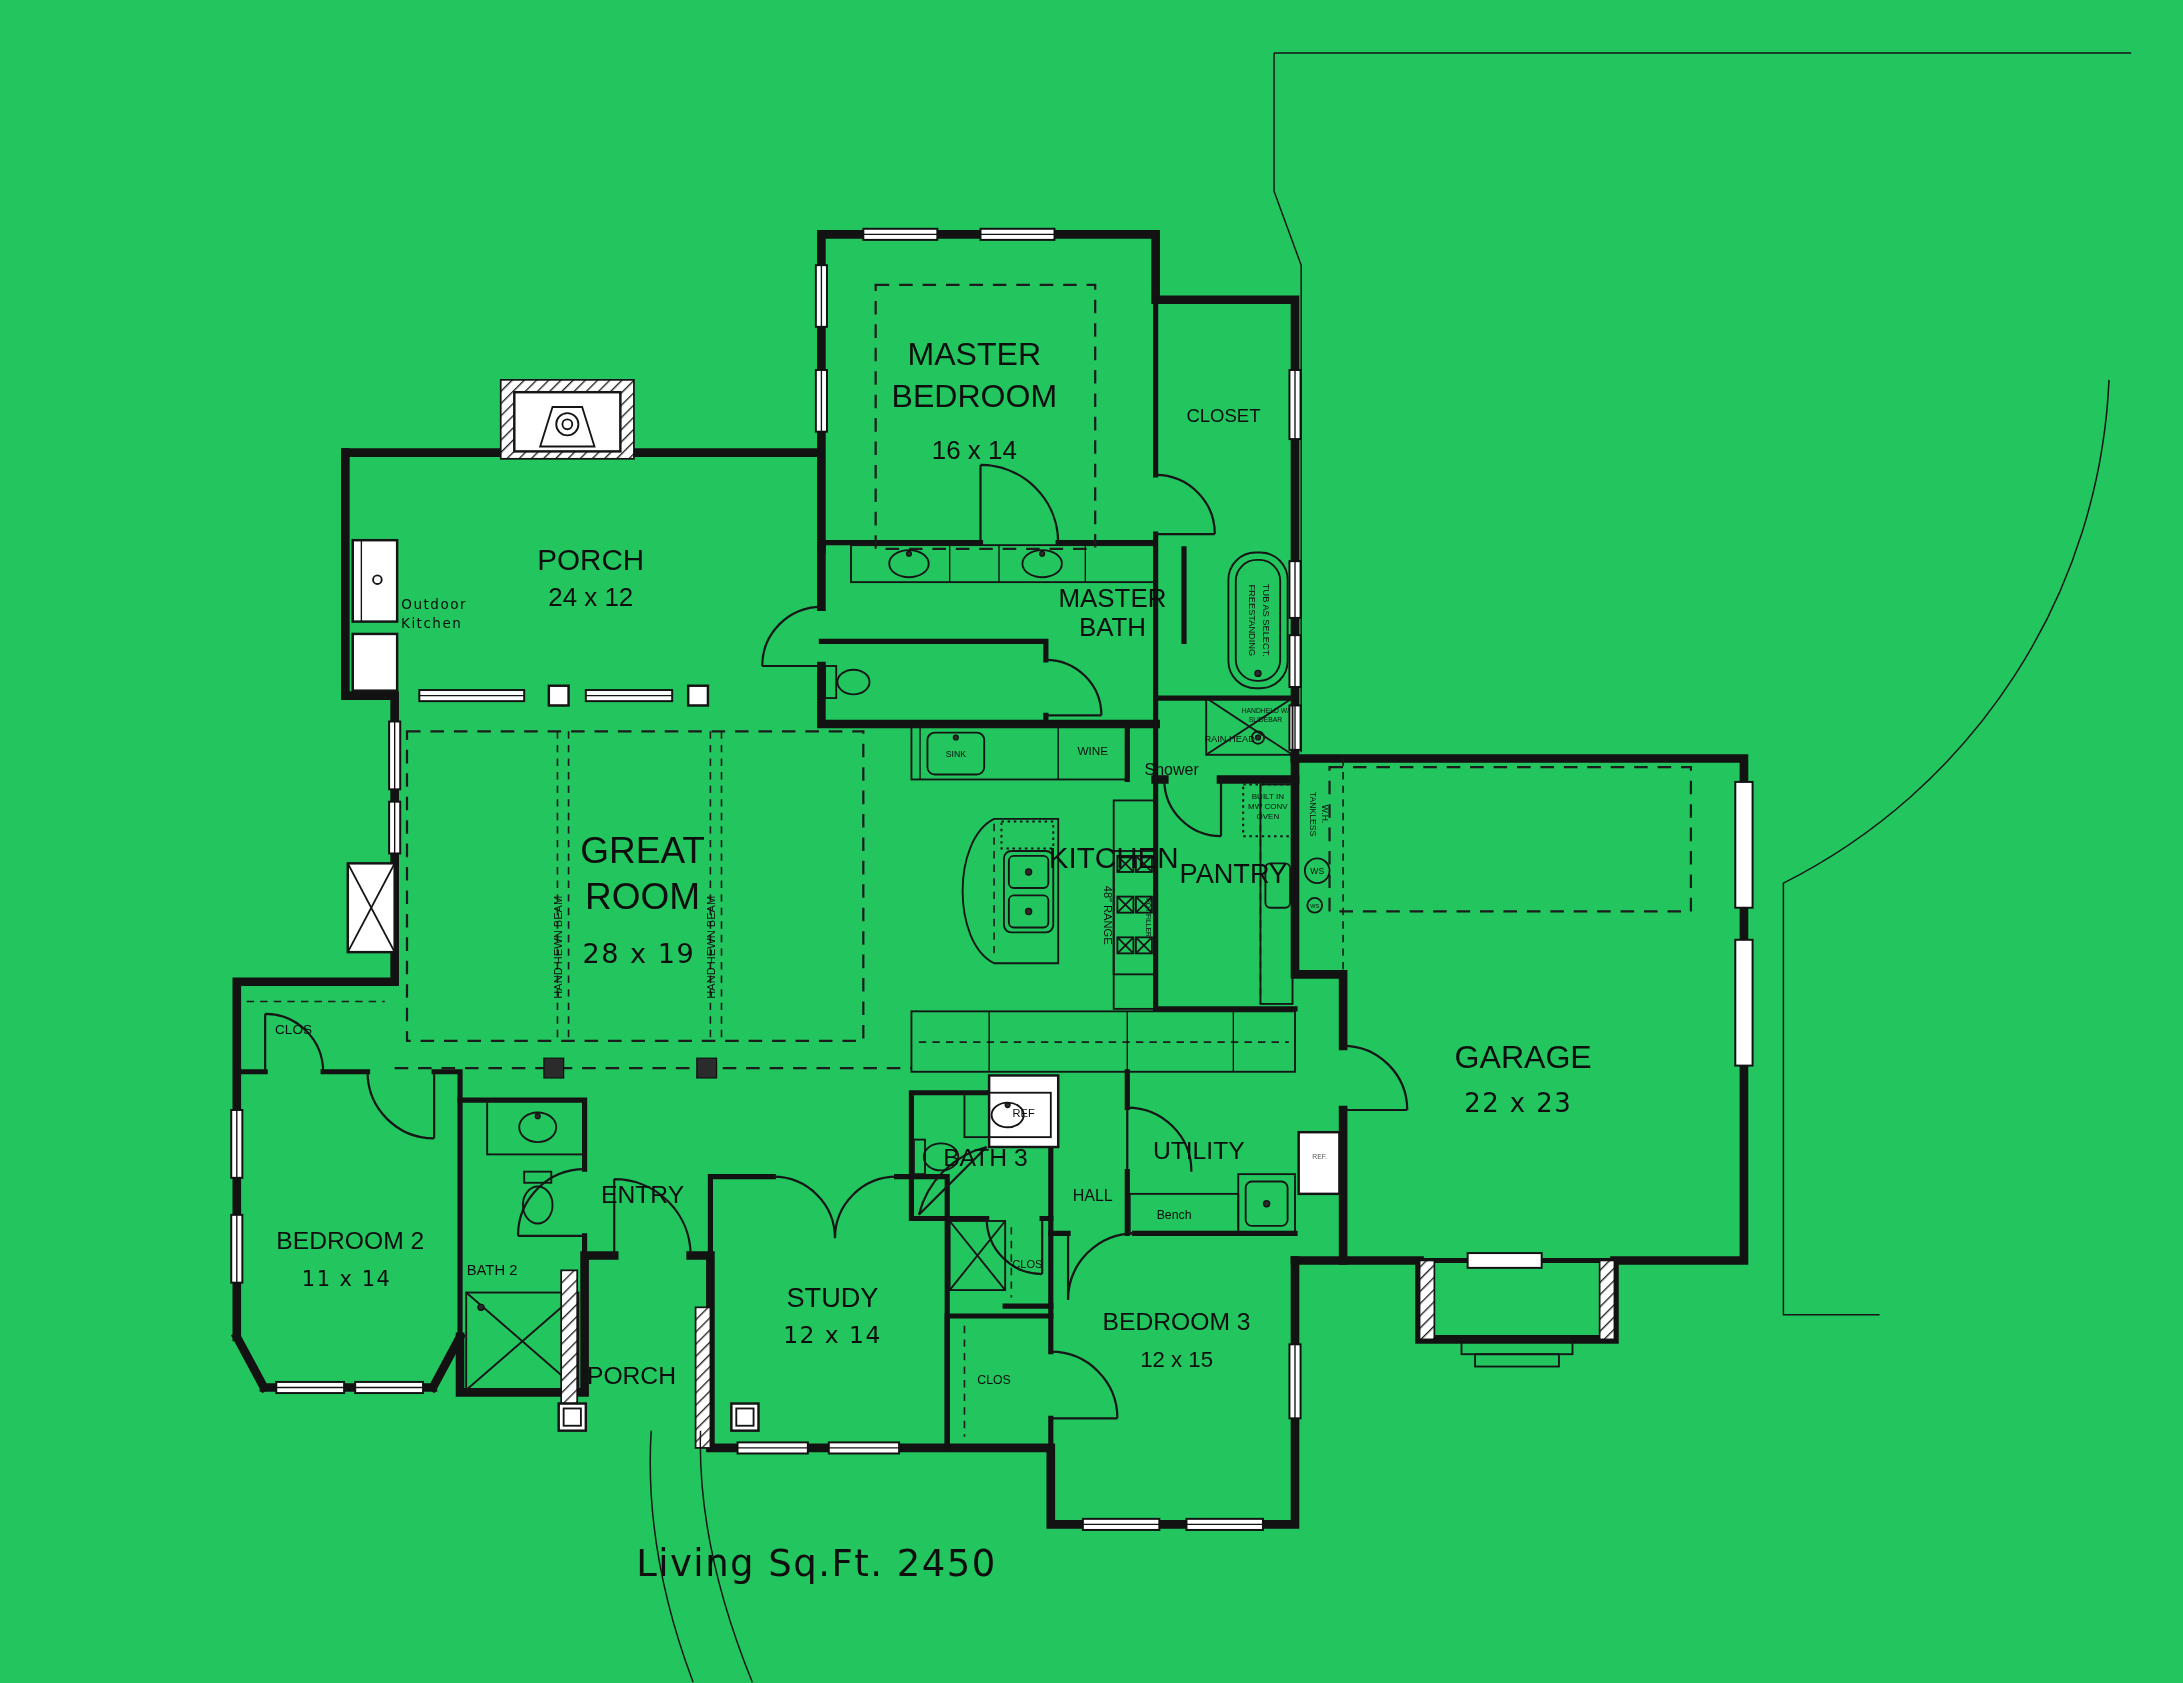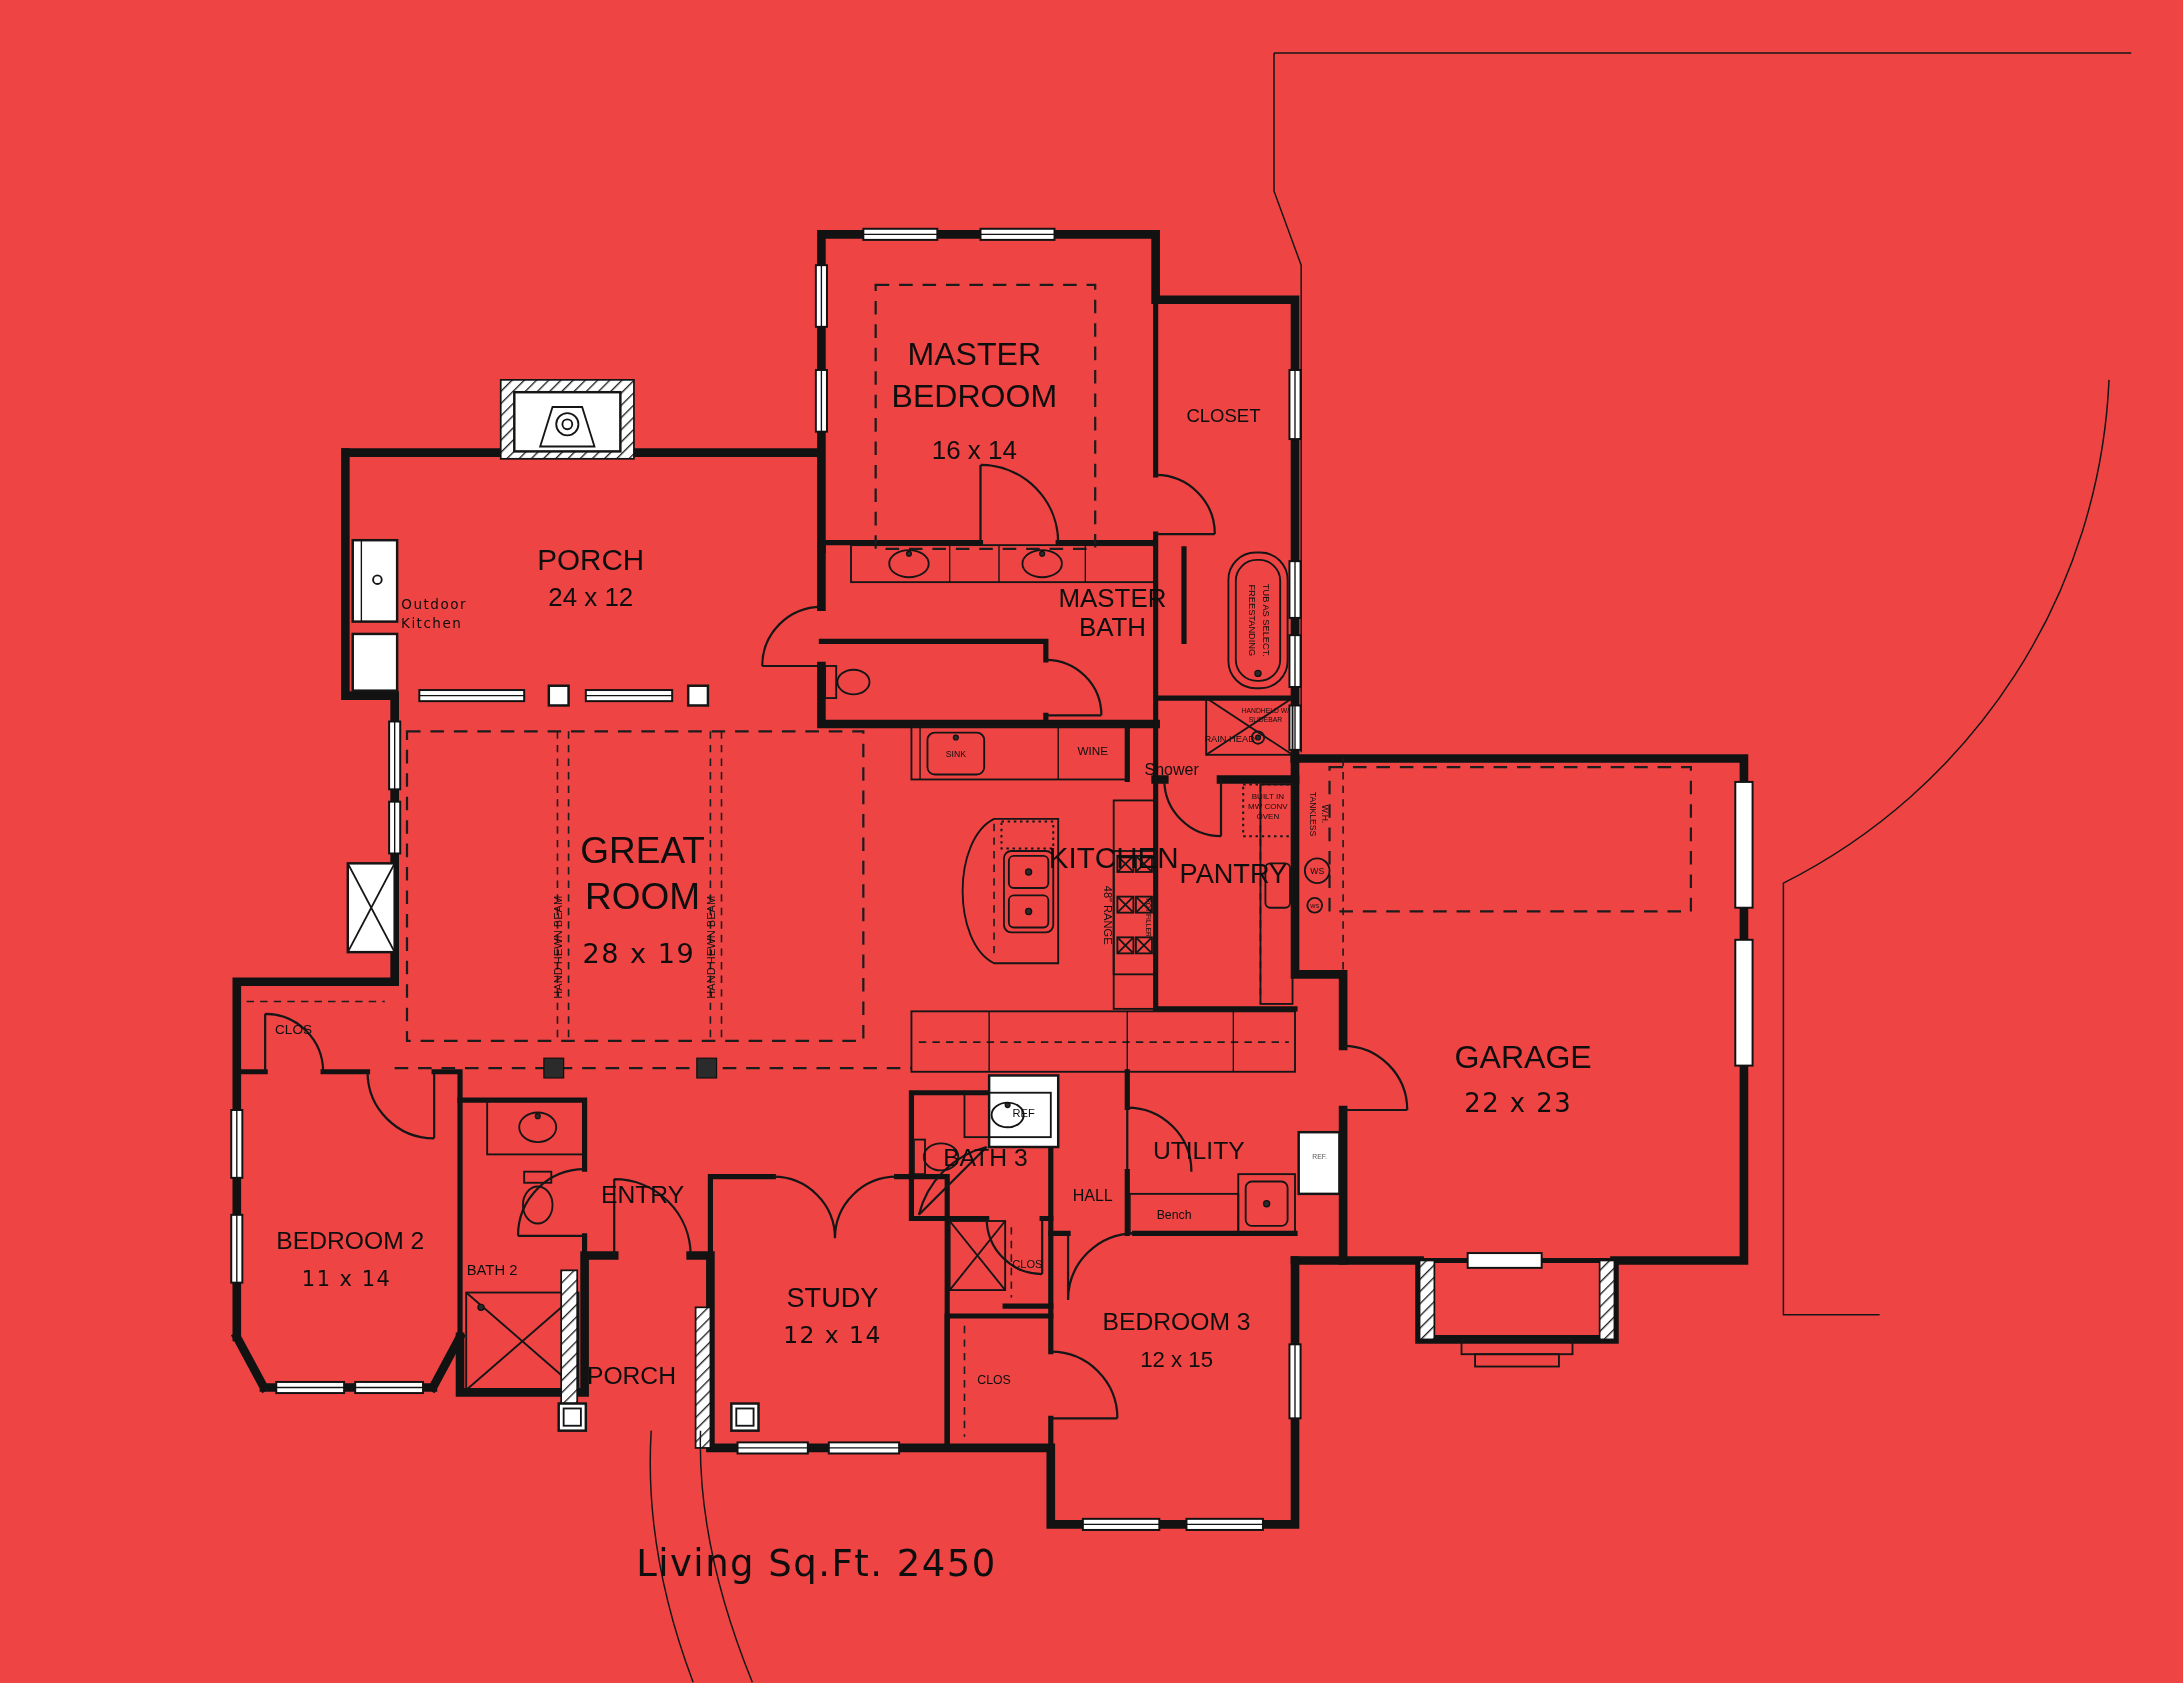--- a/index.html
+++ b/index.html
@@ -1,16 +1,16 @@
 <!DOCTYPE html>
 <html style="font-size:10px"><head>
 <meta charset="utf-8">
 <style>
   html,body{margin:0;padding:0;background:#fff;}
-  .stage{width:min(100vw,130.7vh);aspect-ratio:3540/2730;margin:0 auto;background:#ef4444;}
+  .stage{width:min(100vw,130.7vh);aspect-ratio:3540/2730;margin:0 auto;background:#22c55e;}
   svg{width:100%;height:100%;display:block;}
   .we{fill:none;stroke:#121212;stroke-width:7;stroke-linecap:square}
   .wi{fill:none;stroke:#121212;stroke-width:4.2;stroke-linecap:square}
   .tn{fill:none;stroke:#161616;stroke-width:1.8}
   .tn2{fill:none;stroke:#161616;stroke-width:1.2}
   .dsh{fill:none;stroke:#1c1c1c;stroke-width:1.8;stroke-dasharray:11 8}
   .dsh2{fill:none;stroke:#1c1c1c;stroke-width:1.3;stroke-dasharray:6 5}
   .dot{fill:none;stroke:#161616;stroke-width:1.6;stroke-dasharray:2 3}
   .win{fill:#fff;stroke:#121212;stroke-width:1.6}
   .wline{stroke:#121212;stroke-width:1.1}

